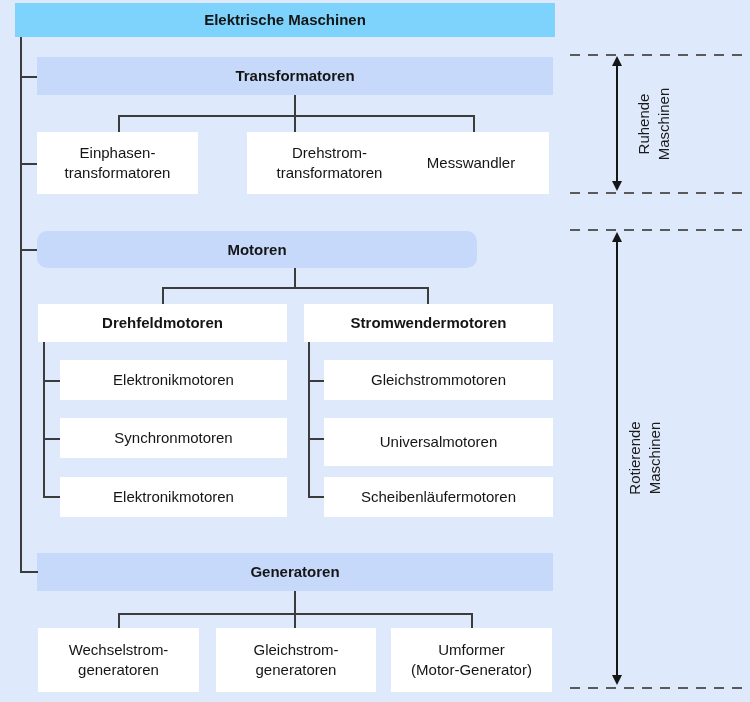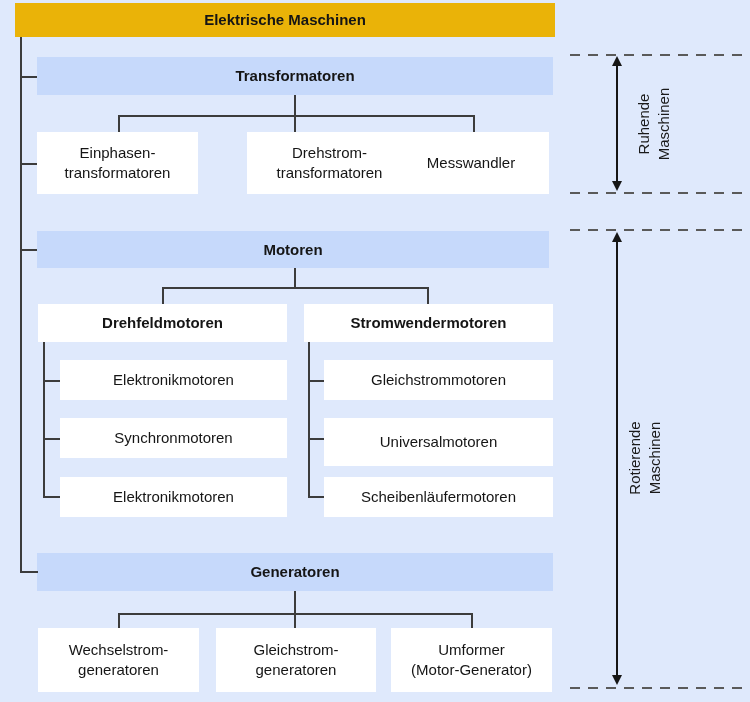--- a/index.html
+++ b/index.html
@@ -7,21 +7,21 @@
     width:750px;height:702px;position:relative;overflow:hidden;
     background:#dfe9fc;
     font-family:"Liberation Sans",sans-serif;
     color:#151515;
   }
   .node{
     position:absolute;display:flex;align-items:center;justify-content:center;
     text-align:center;white-space:pre-line;font-size:15px;line-height:20px;
     box-sizing:border-box;
   }
-  .node.level-root{background:#eab308;font-weight:700;}
+  .node.level-root{background:#7dd3fc;font-weight:700;}
   .node.level-cat{background:#c6d9fb;font-weight:700;}
   .node.level-sub{background:#ffffff;font-weight:700;}
   .node.leaf{background:#ffffff;font-weight:400;}
   .line{position:absolute;background:#3c3c3c;}
   .hline{height:1.5px;}
   .vline{width:1.5px;}
   .dash{
     position:absolute;height:2px;width:178px;left:570px;
     background:repeating-linear-gradient(90deg,#5a5a5a 0 10px,transparent 10px 18px);
   }
@@ -33,21 +33,21 @@
     position:absolute;font-size:15px;line-height:20px;text-align:center;
     white-space:pre-line;transform:translate(-50%,-50%) rotate(-90deg);
     color:#1a1a1a;
   }
   
   #n-root{left:15px;top:3px;width:540px;height:34px;}
   #n-trafo{left:37px;top:57px;width:516px;height:38px;}
   #n-einphasen{left:37px;top:132px;width:161px;height:62px;}
   #n-drehstrom{left:214px;top:132px;width:165px;height:62px;margin-left:33px;}
   #n-messwandler{left:393px;top:132px;width:156px;height:62px;}
-  #n-motoren{left:37px;top:231px;width:512px;height:37px;}
+  #n-motoren{left:37px;top:231px;width:440px;height:37px;border-radius:10px;}
   #n-drehfeld{left:38px;top:304px;width:249px;height:38px;}
   #n-stromwender{left:304px;top:304px;width:249px;height:38px;}
   #n-asynchron{left:60px;top:360px;width:227px;height:40px;}
   #n-synchron{left:60px;top:418px;width:227px;height:40px;}
   #n-elektronik{left:60px;top:477px;width:227px;height:40px;}
   #n-gleichstrom-m{left:324px;top:360px;width:229px;height:40px;}
   #n-universal{left:324px;top:418px;width:229px;height:48px;}
   #n-scheiben{left:324px;top:477px;width:229px;height:40px;}
   #n-generatoren{left:37px;top:553px;width:516px;height:38px;}
   #n-wechselstrom{left:38px;top:628px;width:161px;height:64px;}

